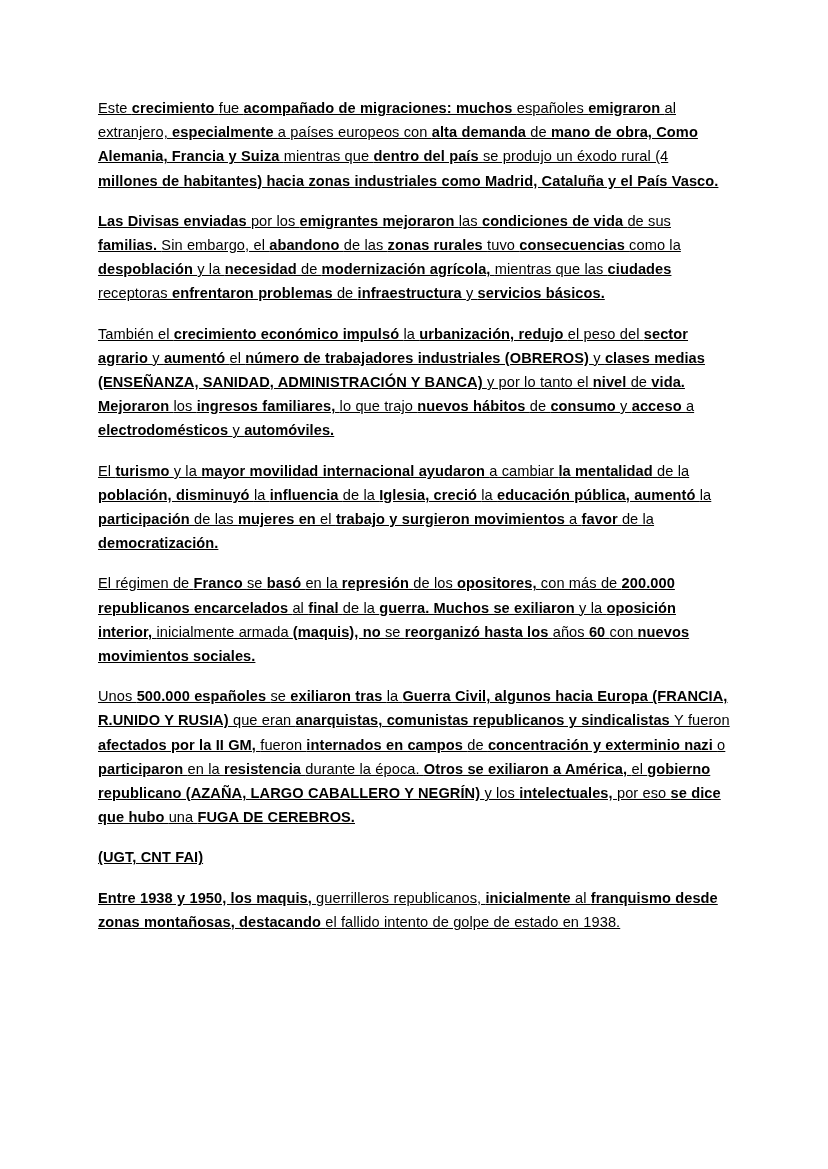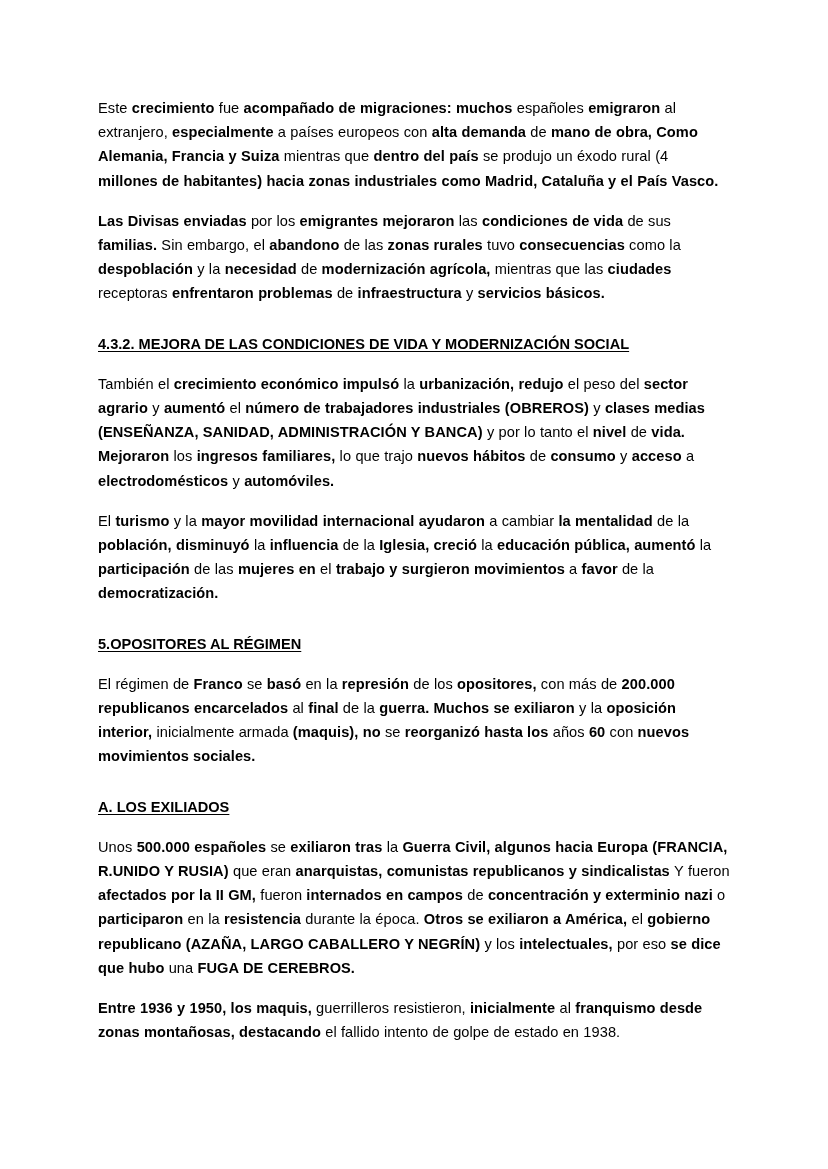--- a/index.html
+++ b/index.html
@@ -14,20 +14,21 @@
     color: #000000;
     -webkit-font-smoothing: antialiased;
   }
   .page {
     position: relative;
     width: 828px;
     height: 1169px;
     background: #ffffff;
     box-sizing: border-box;
     padding: 96px 98px 0 98px;
+    text-decoration: underline;
   }
   .doc-body {
     width: 634px;
   }
   p.para {
     margin: 0 0 16px 0;
     font-size: 14.6px;
     line-height: 24.2px;
     text-align: left;
     letter-spacing: 0.005em;
@@ -46,22 +47,20 @@
   }
   .heading-wrap { display: block; }
 </style>
 </head>
 <body>
 
 <div class="page">
   <div class="doc-body">
       <p class="para"><span>Este </span><span class="b">crecimiento </span><span>fue </span><span class="b">acompañado de migraciones: muchos </span><span>españoles </span><span class="b">emigraron </span><span>al extranjero, </span><span class="b">especialmente </span><span>a países europeos con </span><span class="b">alta demanda </span><span>de </span><span class="b">mano de obra,  Como Alemania, Francia y Suiza </span><span>mientras que </span><span class="b">dentro del país </span><span>se produjo un éxodo rural (4 </span><span class="b">millones de habitantes) hacia zonas industriales como Madrid, Cataluña y el País Vasco.</span></p>
       <p class="para"><span class="b">Las Divisas enviadas </span><span>por los </span><span class="b">emigrantes mejoraron </span><span>las </span><span class="b">condiciones de vida </span><span>de sus </span><span class="b">familias. </span><span>Sin embargo, el </span><span class="b">abandono </span><span>de las </span><span class="b">zonas rurales </span><span>tuvo </span><span class="b">consecuencias </span><span>como la </span><span class="b">despoblación </span><span>y la </span><span class="b">necesidad </span><span>de </span><span class="b">modernización agrícola, </span><span>mientras que las </span><span class="b">ciudades </span><span>receptoras </span><span class="b">enfrentaron problemas </span><span>de </span><span class="b">infraestructura </span><span>y </span><span class="b">servicios básicos.</span></p>
-      <div class="heading-wrap"><h2 class="heading">4.3.2. MEJORA DE LAS CONDICIONES DE VIDA Y MODERNIZACIÓN SOCIAL</h2></div>
       <p class="para"><span>También el </span><span class="b">crecimiento económico impulsó </span><span>la </span><span class="b">urbanización, redujo </span><span>el peso del </span><span class="b">sector agrario </span><span>y </span><span class="b">aumentó </span><span>el </span><span class="b">número de trabajadores industriales (OBREROS) </span><span>y </span><span class="b">clases medias (ENSEÑANZA, SANIDAD, ADMINISTRACIÓN Y BANCA) </span><span>y por lo tanto el </span><span class="b">nivel </span><span>de </span><span class="b">vida. Mejoraron </span><span>los </span><span class="b">ingresos familiares, </span><span>lo que trajo </span><span class="b">nuevos hábitos </span><span>de </span><span class="b">consumo </span><span>y </span><span class="b">acceso </span><span>a </span><span class="b">electrodomésticos </span><span>y </span><span class="b">automóviles.</span></p>
       <p class="para"><span>El </span><span class="b">turismo </span><span>y la </span><span class="b">mayor movilidad internacional ayudaron </span><span>a cambiar </span><span class="b">la mentalidad </span><span>de la </span><span class="b">población, disminuyó </span><span>la </span><span class="b">influencia </span><span>de la </span><span class="b">Iglesia, creció </span><span>la </span><span class="b">educación pública, aumentó </span><span>la </span><span class="b">participación </span><span>de las </span><span class="b">mujeres en </span><span>el </span><span class="b">trabajo y surgieron movimientos </span><span>a </span><span class="b">favor </span><span>de la </span><span class="b">democratización.</span></p>
-      <div class="heading-wrap"><h2 class="heading">5.OPOSITORES AL RÉGIMEN</h2></div>
       <p class="para"><span>El régimen de </span><span class="b">Franco </span><span>se </span><span class="b">basó </span><span>en la </span><span class="b">represión </span><span>de los </span><span class="b">opositores, </span><span>con más de </span><span class="b">200.000 republicanos encarcelados </span><span>al </span><span class="b">final </span><span>de la </span><span class="b">guerra. Muchos se exiliaron </span><span>y la </span><span class="b">oposición interior, </span><span>inicialmente armada </span><span class="b">(maquis), no </span><span>se </span><span class="b">reorganizó hasta los </span><span>años </span><span class="b">60 </span><span>con </span><span class="b">nuevos movimientos sociales.</span></p>
-      <div class="heading-wrap"><h2 class="heading">A. LOS EXILIADOS</h2></div>
       <p class="para"><span>Unos </span><span class="b">500.000 españoles </span><span>se </span><span class="b">exiliaron tras </span><span>la </span><span class="b">Guerra Civil, algunos hacia Europa (FRANCIA, R.UNIDO Y RUSIA) </span><span>que eran </span><span class="b">anarquistas, comunistas republicanos y sindicalistas </span><span>Y fueron </span><span class="b">afectados por la II GM, </span><span>fueron </span><span class="b">internados en campos </span><span>de </span><span class="b">concentración y exterminio nazi </span><span>o </span><span class="b">participaron </span><span>en la </span><span class="b">resistencia </span><span>durante la época. </span><span class="b">Otros se exiliaron a América, </span><span>el </span><span class="b">gobierno republicano (AZAÑA, LARGO CABALLERO Y NEGRÍN) </span><span>y los </span><span class="b">intelectuales, </span><span>por eso </span><span class="b">se dice que hubo </span><span>una </span><span class="b">FUGA DE CEREBROS.</span></p>
-      <p class="para"><span class="b">Entre 1936 y 1950, los maquis, </span><span>guerrilleros resistieron, </span><span class="b">inicialmente </span><span>al </span><span class="b">franquismo desde zonas montañosas, destacando </span><span>el fallido intento de golpe de estado en 1938.</span></p>
+      <p class="para"><span class="b">(UGT, CNT FAI)</span></p>
+      <p class="para"><span class="b">Entre 1938 y 1950, los maquis, </span><span>guerrilleros republicanos, </span><span class="b">inicialmente </span><span>al </span><span class="b">franquismo desde zonas montañosas, destacando </span><span>el fallido intento de golpe de estado en 1938.</span></p>
     </div>
 </div>
 
 </body></html>

